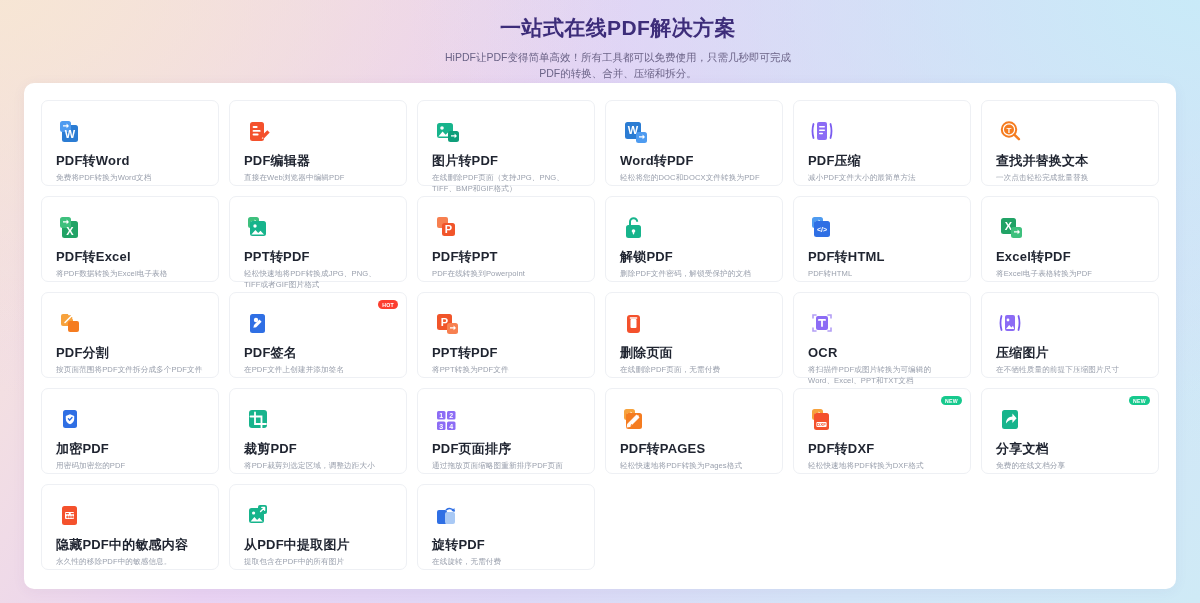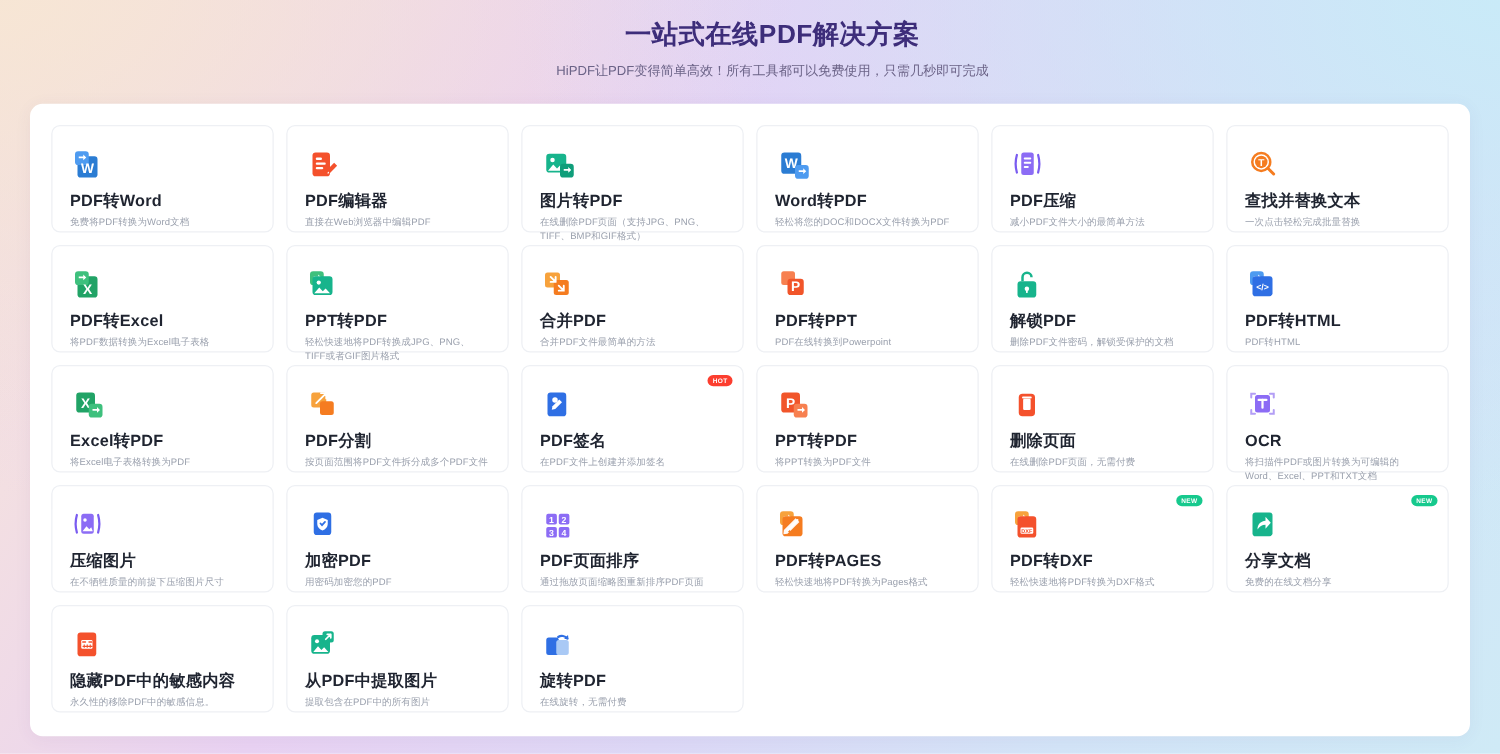--- a/index.html
+++ b/index.html
@@ -105,20 +105,21 @@
   .badge.hot { background: #fc3e2f; }
   .badge.new { background: #16c98d; }
 </style>
 </head>
 <body>
 
 <div class="hero">
   <div class="hero-title">一站式在线PDF解决方案</div>
   <div class="hero-sub">
     <div>HiPDF让PDF变得简单高效！所有工具都可以免费使用，只需几秒即可完成</div>
+    <div>PDF的转换、合并、压缩和拆分。</div>
   </div>
 </div>
 
 <div class="panel">
   <div class="grid" id="grid">
       <div class="card">
         <div class="icon-wrap">
           <svg width="28" height="28" viewBox="0 0 28 28" xmlns="http://www.w3.org/2000/svg">
             <rect x="6" y="8" width="16" height="17" rx="2.5" fill="#2b7cd3"></rect>
             <rect x="4" y="4" width="11" height="11" rx="2.5" fill="#4e9bf0"></rect>
@@ -215,32 +216,20 @@
             <circle cx="11" cy="13" r="1.7" fill="#fff"></circle>
             <path d="M7.4 21.5 l4 -4.6 2.8 3.1 2.3 -2.3 3.5 3.8 z" fill="#fff"></path>
           </svg>
         </div>
         <div class="card-title">PPT转PDF</div>
         <div class="card-desc">轻松快速地将PDF转换成JPG、PNG、TIFF或者GIF图片格式</div>
       </div>
       <div class="card">
         <div class="icon-wrap">
           <svg width="28" height="28" viewBox="0 0 28 28" xmlns="http://www.w3.org/2000/svg">
-            <rect x="4" y="5" width="12" height="12" rx="2" fill="#f7a23c"></rect>
-            <rect x="11" y="11" width="12" height="12" rx="2" fill="#f57c20"></rect>
-            <path d="M8.5 8.5 l4 4 m0 -4 v4 h-4" stroke="#fff" stroke-width="1.5" fill="none" stroke-linecap="round"></path>
-            <path d="M19 19.5 l-4 -4 m0 4 h4 v-4" stroke="#fff" stroke-width="1.5" fill="none" stroke-linecap="round"></path>
-          </svg>
-        </div>
-        <div class="card-title">合并PDF</div>
-        <div class="card-desc">合并PDF文件最简单的方法</div>
-      </div>
-      <div class="card">
-        <div class="icon-wrap">
-          <svg width="28" height="28" viewBox="0 0 28 28" xmlns="http://www.w3.org/2000/svg">
             <rect x="5" y="4" width="11" height="11" rx="2" fill="#f78050"></rect>
             <rect x="10" y="10" width="13" height="13" rx="2.5" fill="#f1552a"></rect>
             <text x="16.5" y="20" font-family="Liberation Sans, sans-serif" font-size="11" font-weight="bold" fill="#ffffff" text-anchor="middle">P</text>
           </svg>
         </div>
         <div class="card-title">PDF转PPT</div>
         <div class="card-desc">PDF在线转换到Powerpoint</div>
       </div>
       <div class="card">
         <div class="icon-wrap">
@@ -353,20 +342,31 @@
       <div class="card">
         <div class="icon-wrap">
           <svg width="28" height="28" viewBox="0 0 28 28" xmlns="http://www.w3.org/2000/svg">
             <rect x="7" y="5" width="14" height="18" rx="2.5" fill="#2f6fe4"></rect>
             <path d="M14 9.2 l4.2 1.7 v3.2 c0 2.6 -1.9 4.4 -4.2 5.2 -2.3 -.8 -4.2 -2.6 -4.2 -5.2 v-3.2 z" fill="#fff"></path>
             <path d="M12.4 13.8 l1.2 1.3 2.4 -2.6" stroke="#2f6fe4" stroke-width="1.4" fill="none" stroke-linecap="round"></path>
           </svg>
         </div>
         <div class="card-title">加密PDF</div>
         <div class="card-desc">用密码加密您的PDF</div>
+      </div>
+      <div class="card">
+        <div class="icon-wrap">
+          <svg width="28" height="28" viewBox="0 0 28 28" xmlns="http://www.w3.org/2000/svg">
+            <rect x="5" y="5" width="18" height="18" rx="3" fill="#17b48c"></rect>
+            <path d="M11 7.5 v11.5 h11" fill="none" stroke="#fff" stroke-width="1.8" stroke-linecap="round"></path>
+            <path d="M6.5 11.5 h11 v11" fill="none" stroke="#fff" stroke-width="1.8" stroke-linecap="round"></path>
+          </svg>
+        </div>
+        <div class="card-title">裁剪PDF</div>
+        <div class="card-desc">将PDF裁剪到选定区域，调整边距大小</div>
       </div>
       <div class="card">
         <div class="icon-wrap">
           <svg width="28" height="28" viewBox="0 0 28 28" xmlns="http://www.w3.org/2000/svg">
             <rect x="5" y="6" width="8.5" height="8.5" rx="1.5" fill="#8c6cf5"></rect>
             <rect x="15" y="6" width="8.5" height="8.5" rx="1.5" fill="#8c6cf5"></rect>
             <rect x="5" y="16.5" width="8.5" height="8.5" rx="1.5" fill="#8c6cf5"></rect>
             <rect x="15" y="16.5" width="8.5" height="8.5" rx="1.5" fill="#8c6cf5"></rect>
             <text x="9.2" y="13" font-family="Liberation Sans, sans-serif" font-size="7" font-weight="bold" fill="#ffffff" text-anchor="middle">1</text>
             <text x="19.2" y="13" font-family="Liberation Sans, sans-serif" font-size="7" font-weight="bold" fill="#ffffff" text-anchor="middle">2</text>

